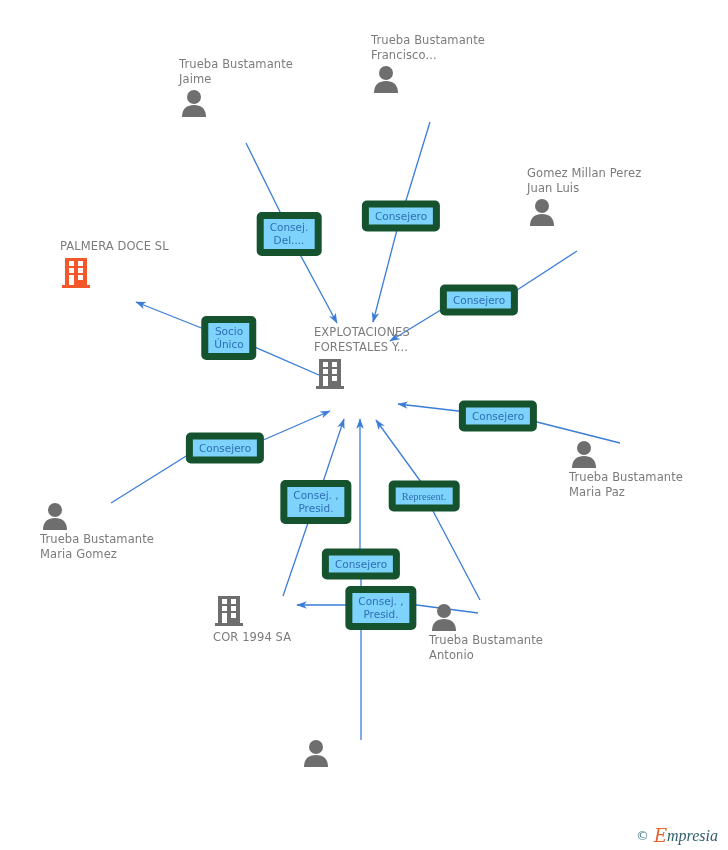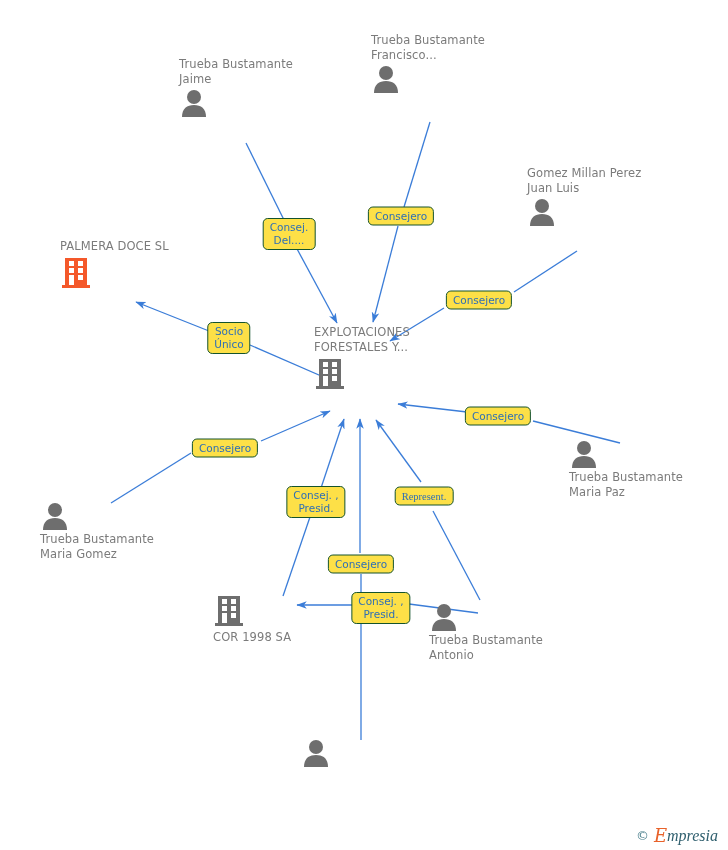--- a/index.html
+++ b/index.html
@@ -40,22 +40,22 @@
     line-height: 15px;
     color: #7b7b7b;
     letter-spacing: 0.1px;
     white-space: pre-line;
   }
   .node.label-top .node-label { margin-bottom: 2px; }
   .node.label-bottom .node-label { margin-top: 2px; }
 
   .edge-label {
     position: absolute;
-    background: #fde047;
-    border: 1px solid #14532d;
+    background: #7dd3fc;
+    border: 7px solid #14532d;
     border-radius: 5px;
     color: #2f6fb5;
     font-size: 10.5px;
     line-height: 13px;
     padding: 2px 6px;
     text-align: center;
     white-space: pre-line;
     box-sizing: border-box;
     transform: translate(-50%, -50%);
   }
@@ -178,21 +178,21 @@
         <g fill="#ffffff">
           <rect x="9" y="5" width="5" height="5"></rect>
           <rect x="18" y="5" width="5" height="5"></rect>
           <rect x="9" y="12" width="5" height="5"></rect>
           <rect x="18" y="12" width="5" height="5"></rect>
           <rect x="18" y="19" width="5" height="5"></rect>
           <rect x="9" y="19" width="5" height="10"></rect>
         </g>
       </svg>
     </span>
-    <span class="node-label">COR 1998 SA</span>
+    <span class="node-label">COR 1994 SA</span>
   </div>
 
   <div class="node label-top" style="left:239px; top:57px;">
     <span class="node-label">Trueba Bustamante Jaime</span>
     <span class="icon-wrap">
       <svg width="30" height="28" viewBox="0 0 30 28" xmlns="http://www.w3.org/2000/svg">
         <circle cx="15" cy="8" r="7" fill="#6e6e6e"></circle>
         <path d="M3,28 C3,19.5 8,16 15,16 C22,16 27,19.5 27,28 Z" fill="#6e6e6e"></path>
       </svg>
     </span>

